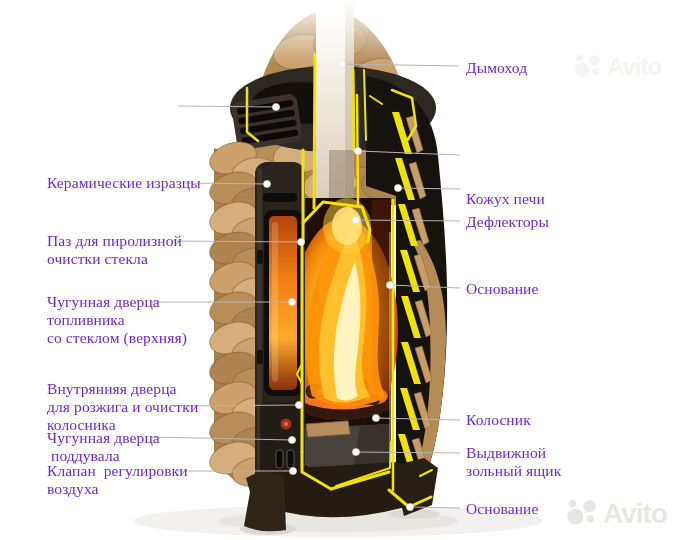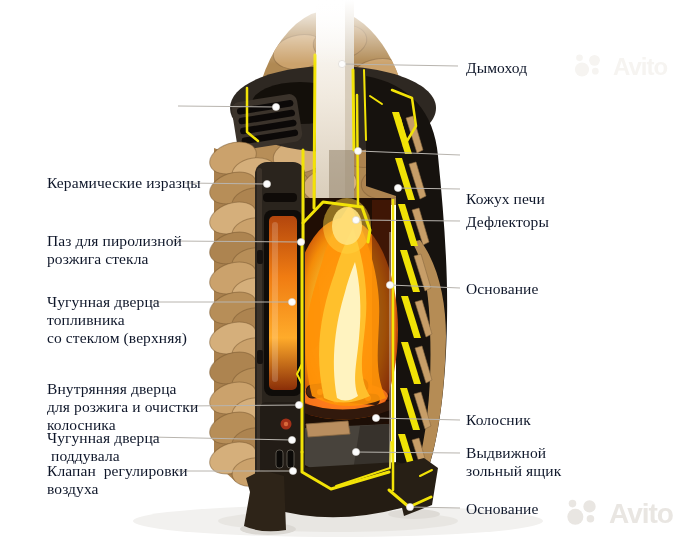--- a/index.html
+++ b/index.html
@@ -1,32 +1,32 @@
 <!DOCTYPE html>
 <html><head>
 <meta charset="utf-8">
 <style>
   html,body{margin:0;padding:0;background:#fff;}
   #stage{
     position:relative;width:677px;height:540px;overflow:hidden;
     background:#ffffff;font-family:"Liberation Serif","DejaVu Serif",serif;
   }
   .lbl{
-    position:absolute;font-size:15.5px;line-height:18px;color:#0f172a;
+    position:absolute;font-size:15.5px;line-height:18px;color:#6d28d9;
     white-space:pre-wrap;letter-spacing:.1px;
   }
   .lbl.left{left:47px;}
   .lbl.right{left:466px;}
   .l0{top:97px}.l1{top:174px}.l2{top:232px}.l3{top:293px}
   .l4{top:380px}.l5{top:429px}.l6{top:462px}
   .r0{top:59px}.r1{top:147px}.r2{top:190px}.r3{top:213px}
   .r4{top:280px}.r5{top:411px}.r6{top:444px}.r7{top:500px}
   #art{position:absolute;left:0;top:0;}
   .wm{
-    position:absolute;display:flex;align-items:center;gap:11px;
+    position:absolute;display:flex;align-items:center;gap:5px;
     font-family:"Liberation Sans","DejaVu Sans",sans-serif;
     font-weight:bold;letter-spacing:-1px;user-select:none;justify-content:flex-end;
   }
   .wm-bottom{left:564px;top:497px;font-size:28px;color:#e9e6e2;}
   .wm-top{left:572px;top:52px;font-size:24px;color:#f6f4f1;}
   .wm svg{display:block;}
 </style>
 </head>
 <body>
 
@@ -254,21 +254,21 @@
         <circle cx="356" cy="220" r="3.6" fill="#fdfdfd" stroke="#d8d5d0" stroke-width="0.6"></circle>
         <circle cx="390" cy="285" r="3.6" fill="#fdfdfd" stroke="#d8d5d0" stroke-width="0.6"></circle>
         <circle cx="376" cy="418" r="3.6" fill="#fdfdfd" stroke="#d8d5d0" stroke-width="0.6"></circle>
         <circle cx="356" cy="452" r="3.6" fill="#fdfdfd" stroke="#d8d5d0" stroke-width="0.6"></circle>
         <circle cx="410" cy="507" r="3.6" fill="#fdfdfd" stroke="#d8d5d0" stroke-width="0.6"></circle>
       </g>
   </svg>
 
   <div class="lbl left l1">Керамические изразцы</div>
   <div class="lbl left l2">Паз для пиролизной
-розжига стекла</div>
+очистки стекла</div>
   <div class="lbl left l3">Чугунная дверца
 топливника
 со стеклом (верхняя)</div>
   <div class="lbl left l4">Внутрянняя дверца
 для розжига и очистки
 колосника</div>
   <div class="lbl left l5">Чугунная дверца
  поддувала</div>
   <div class="lbl left l6">Клапан  регулировки
 воздуха</div>

